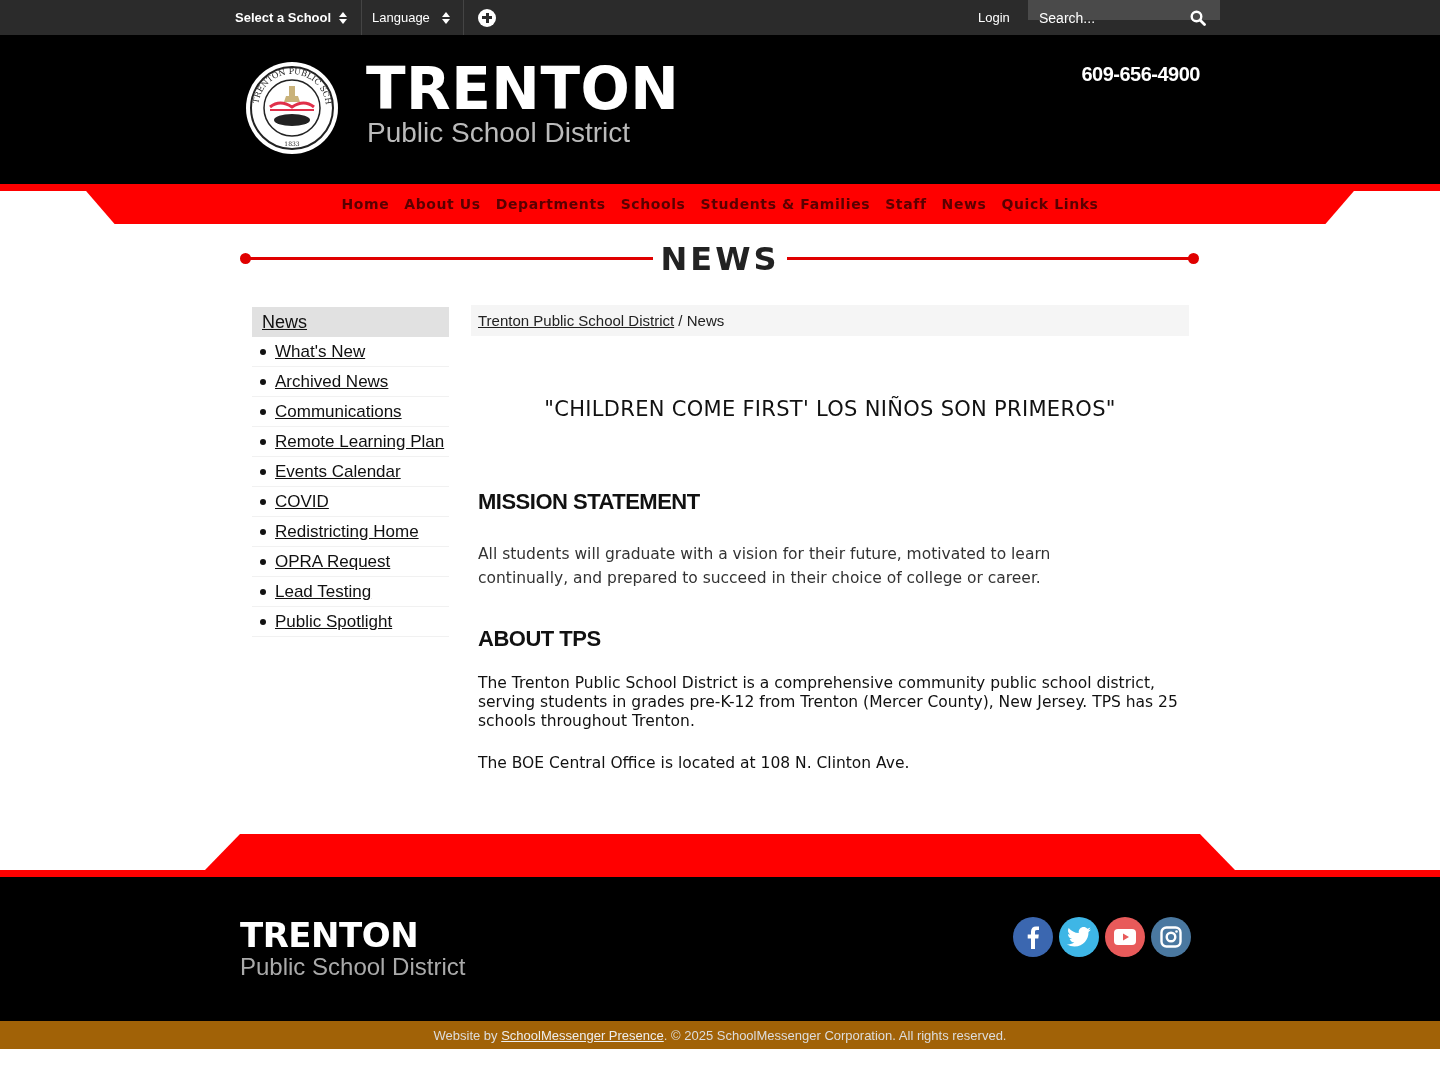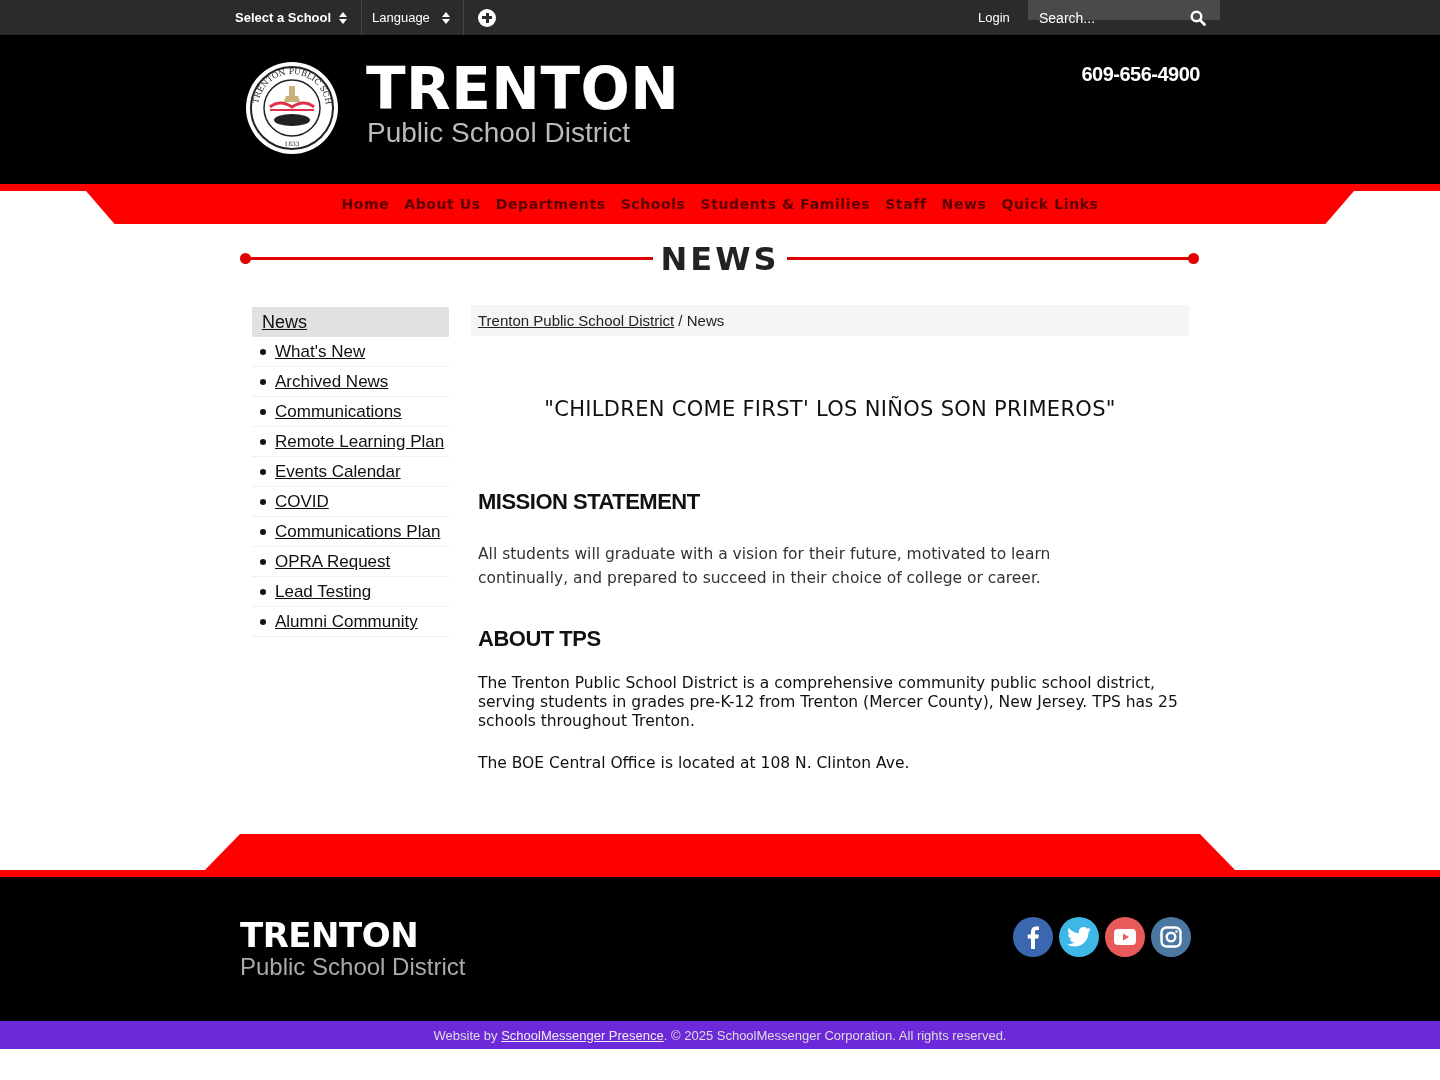--- a/index.html
+++ b/index.html
@@ -52,21 +52,21 @@
 
 .foot-band-wrap{position:absolute;left:0;top:834px;width:1440px;height:43px;}
 .foot-band-base{position:absolute;left:0;top:36px;width:1440px;height:7px;background:#ff0000;}
 .foot-band{position:absolute;left:205px;top:0;width:1030px;height:43px;background:#ff0000;clip-path:polygon(3.4% 0,96.6% 0,100% 84%,100% 100%,0 100%,0 84%);}
 .foot-addr{position:absolute;left:0;top:12px;width:1440px;text-align:center;color:#c00000;font-size:15px;}
 .footer{position:absolute;left:0;top:877px;width:1440px;height:144px;background:#000;}
 .f-title{position:absolute;left:240px;top:38px;color:#fff;font-size:34px;font-weight:bold;font-family:"DejaVu Sans",sans-serif;letter-spacing:-0.5px;}
 .f-sub{position:absolute;left:240px;top:76px;color:#aaa;font-size:24px;}
 .socials{position:absolute;left:1013px;top:40px;display:flex;gap:6px;}
 .soc{width:40px;height:40px;border-radius:50%;display:flex;align-items:center;justify-content:center;}
-.copy{position:absolute;left:0;top:1021px;width:1440px;height:28px;background:#6d28d9;color:#ddd;font-size:13px;display:flex;align-items:center;justify-content:center;}
+.copy{position:absolute;left:0;top:1021px;width:1440px;height:28px;background:#a16207;color:#ddd;font-size:13px;display:flex;align-items:center;justify-content:center;}
 .copy a{text-decoration:underline;color:#eee;}
 .bottom-white{position:absolute;left:0;top:1049px;width:1440px;height:31px;background:#fff;}
 </style>
 </head>
 <body>
 
 <div class="topbar">
   <div class="tb-item" style="left:235px;font-weight:bold;">
     <span>Select a School</span>
     <span class="updown"></span>
@@ -140,24 +140,24 @@
 <div class="sidebar">
   <div class="side-head">
     <a href="#">News</a>
   </div>
   <div class="side-item"><a href="#">What's New</a></div>
   <div class="side-item"><a href="#">Archived News</a></div>
   <div class="side-item"><a href="#">Communications</a></div>
   <div class="side-item"><a href="#">Remote Learning Plan</a></div>
   <div class="side-item"><a href="#">Events Calendar</a></div>
   <div class="side-item"><a href="#">COVID</a></div>
-  <div class="side-item"><a href="#">Communications Plan</a></div>
+  <div class="side-item"><a href="#">Redistricting Home</a></div>
   <div class="side-item"><a href="#">OPRA Request</a></div>
   <div class="side-item"><a href="#">Lead Testing</a></div>
-  <div class="side-item"><a href="#">Alumni Community</a></div>
+  <div class="side-item"><a href="#">Public Spotlight</a></div>
 </div>
 
 <div class="breadcrumb">
   <a href="#">Trenton Public School District</a>
   <span style="white-space:pre;"> / </span>
   <span>News</span>
 </div>
 
 <div class="slogan">"CHILDREN COME FIRST' LOS NIÑOS SON PRIMEROS"</div>
 

